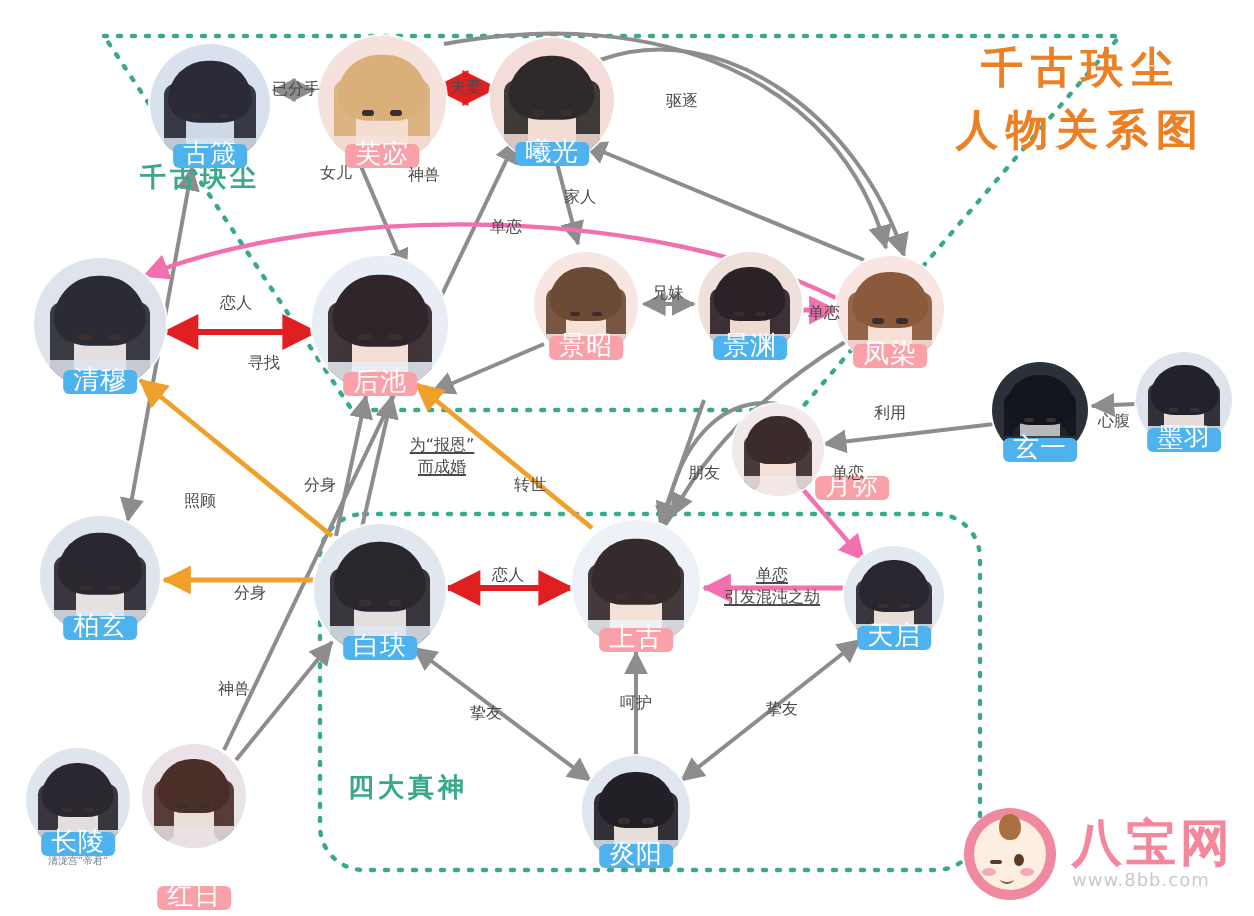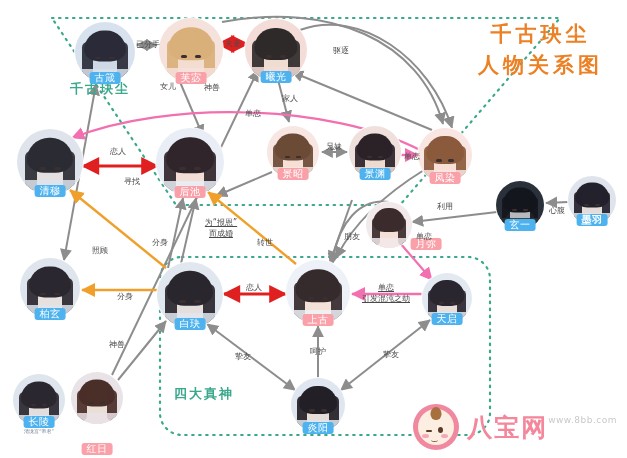--- a/index.html
+++ b/index.html
@@ -20,21 +20,21 @@
     background:#eef2f7;
     overflow:hidden;
     box-shadow:0 0 0 1px rgba(255,255,255,.9);
   }
   .node .disc .face{
     position:absolute;left:0;top:0;width:100%;height:100%;
   }
   .node .nm{
     position:absolute;left:50%;transform:translateX(-50%);
     white-space:nowrap;
-    font-size:10px;line-height:10px;
+    font-size:13px;line-height:10px;
     color:#ffffff;
     padding:1px 5px 1px 5px;
     border-radius:3px;
     font-family:"DejaVu Sans","Liberation Sans",sans-serif;
     letter-spacing:.4px;
   }
   .nm.blue{background:#4db2ee;}
   .nm.pink{background:#f9a0a8;}
   .sub{
     position:absolute;left:50%;transform:translateX(-50%);
@@ -87,21 +87,21 @@
   #logo .mascot .hair{
     position:absolute;left:50%;top:3px;transform:translateX(-50%);
     width:11px;height:13px;border-radius:50% 50% 45% 45%;
     background:#a9703f;
   }
   #logo .mascot .eyeL{position:absolute;left:13px;top:26px;width:6px;height:2px;border-radius:2px;background:#5a3a28;}
   #logo .mascot .eyeR{position:absolute;left:25px;top:23px;width:5px;height:6px;border-radius:50%;background:#5a3a28;}
   #logo .mascot .blushL{position:absolute;left:9px;top:30px;width:7px;height:4px;border-radius:50%;background:#f6a8bb;}
   #logo .mascot .blushR{position:absolute;left:28px;top:30px;width:7px;height:4px;border-radius:50%;background:#f6a8bb;}
   #logo .mascot .mouth{position:absolute;left:18px;top:33px;width:7px;height:4px;border-bottom:1.5px solid #8a5a3c;border-radius:0 0 60% 60%;}
-  #logo .txt{display:flex;flex-direction:row;align-items:flex-start;}
+  #logo .txt{display:flex;flex-direction:column;align-items:flex-start;}
   #logo .brand{
     color:#f4879c;font-weight:bold;font-size:25px;line-height:27px;letter-spacing:2px;
     font-family:"DejaVu Sans","Liberation Sans",sans-serif;
   }
   #logo .url{color:#c9c9c9;font-size:9px;line-height:11px;letter-spacing:.5px;
     font-family:"DejaVu Sans","Liberation Sans",sans-serif;margin-top:1px;}
 </style>
 </head>
 <body>
 
@@ -336,21 +336,21 @@
           <div class="face">
             <div style="position:absolute;left:50%;top:56%;transform:translateX(-50%);width:29.759999999999998px;height:33.599999999999994px;border-radius:14.879999999999999px 14.879999999999999px 12.48px 12.48px;background:#e4dcd8;"></div>
             <div style="position:absolute;left:50%;top:40%;transform:translate(-50%,-50%);width:33.599999999999994px;height:24.96px;border-radius:17.28px 17.28px 40% 40%;background:#23212b;"></div>
             <div style="position:absolute;left:12%;top:34%;width:8.64px;height:28.799999999999997px;border-radius:4.800000000000001px;background:#23212b;opacity:.92;"></div>
             <div style="position:absolute;right:12%;top:34%;width:8.64px;height:28.799999999999997px;border-radius:4.800000000000001px;background:#23212b;opacity:.92;"></div>
             <div style="position:absolute;left:34%;top:58%;width:4.800000000000001px;height:2.16px;border-radius:2px;background:#3a2e2e;"></div>
             <div style="position:absolute;right:34%;top:58%;width:4.800000000000001px;height:2.16px;border-radius:2px;background:#3a2e2e;"></div>
             <div style="position:absolute;left:0;bottom:0;width:100%;height:10.56px;background:#dfe4ec;opacity:.85;"></div>
           </div>
         </div>
-        <div class="nm blue" style="top: 14px; font-weight: bold;">墨羽</div>
+        <div class="nm blue" style="top: 14px;">墨羽</div>
       </div>
       <div class="node" style="left: 389px; top: 225px;">
         <div class="disc" style="width: 46px; height: 46px; background: rgb(242, 233, 234);">
           <div class="face">
             <div style="position:absolute;left:50%;top:56%;transform:translateX(-50%);width:28.52px;height:32.199999999999996px;border-radius:14.26px 14.26px 11.96px 11.96px;background:#f4e0d7;"></div>
             <div style="position:absolute;left:50%;top:40%;transform:translate(-50%,-50%);width:32.199999999999996px;height:23.92px;border-radius:16.56px 16.56px 40% 40%;background:#3b2b2c;"></div>
             <div style="position:absolute;left:12%;top:34%;width:8.28px;height:27.599999999999998px;border-radius:4.6000000000000005px;background:#3b2b2c;opacity:.92;"></div>
             <div style="position:absolute;right:12%;top:34%;width:8.28px;height:27.599999999999998px;border-radius:4.6000000000000005px;background:#3b2b2c;opacity:.92;"></div>
             <div style="position:absolute;left:34%;top:58%;width:4.6000000000000005px;height:2.07px;border-radius:2px;background:#3a2e2e;"></div>
             <div style="position:absolute;right:34%;top:58%;width:4.6000000000000005px;height:2.07px;border-radius:2px;background:#3a2e2e;"></div>

